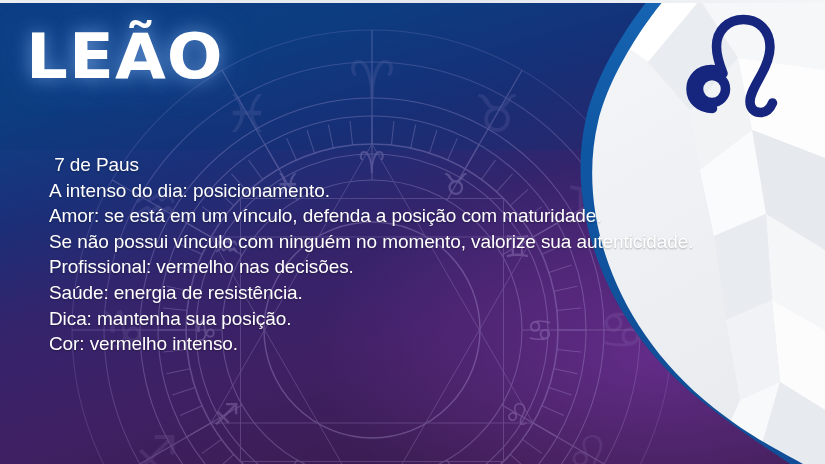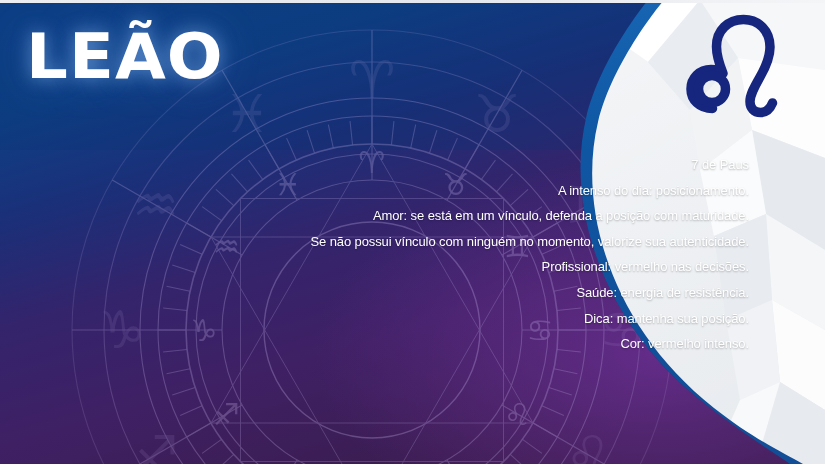--- a/index.html
+++ b/index.html
@@ -39,21 +39,20 @@
     inset:0;
     z-index:3;
     pointer-events:none;
   }
 
   
   .content {
     position:absolute;
     inset:0;
     z-index:6;
-    text-align:right;
   }
 
   .sign-title {
     position:absolute;
     left:26px;
     top:26px;
     font-size:62px;
     line-height:1;
     font-weight:700;
     color:#ffffff;
@@ -69,21 +68,21 @@
   .reading {
     position:absolute;
     left:49px;
     top:152px;
     width:700px;
   }
 
   .reading-line {
     display:block;
     color:#ffffff;
-    font-size:13px;
+    font-size:19px;
     line-height:25.6px;
     font-family:"Liberation Sans", sans-serif;
     white-space:pre;
     letter-spacing:-0.1px;
     text-shadow:0 1px 2px rgba(0,0,0,.30);
   }
 
   .leo-glyph {
     position:absolute;
     right:38px;

